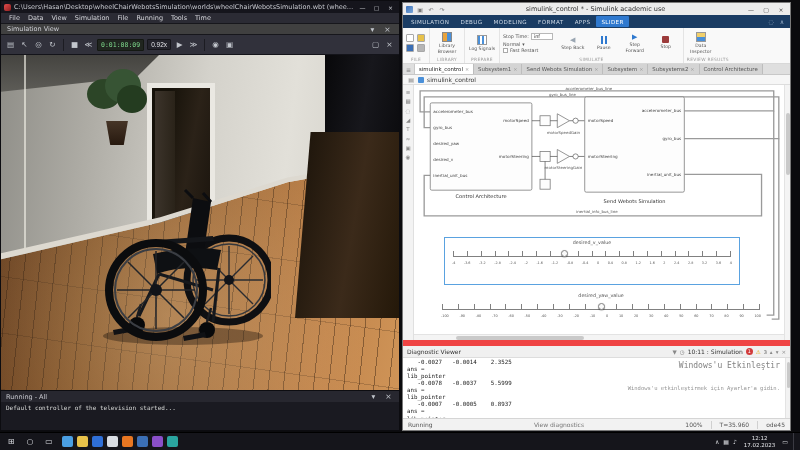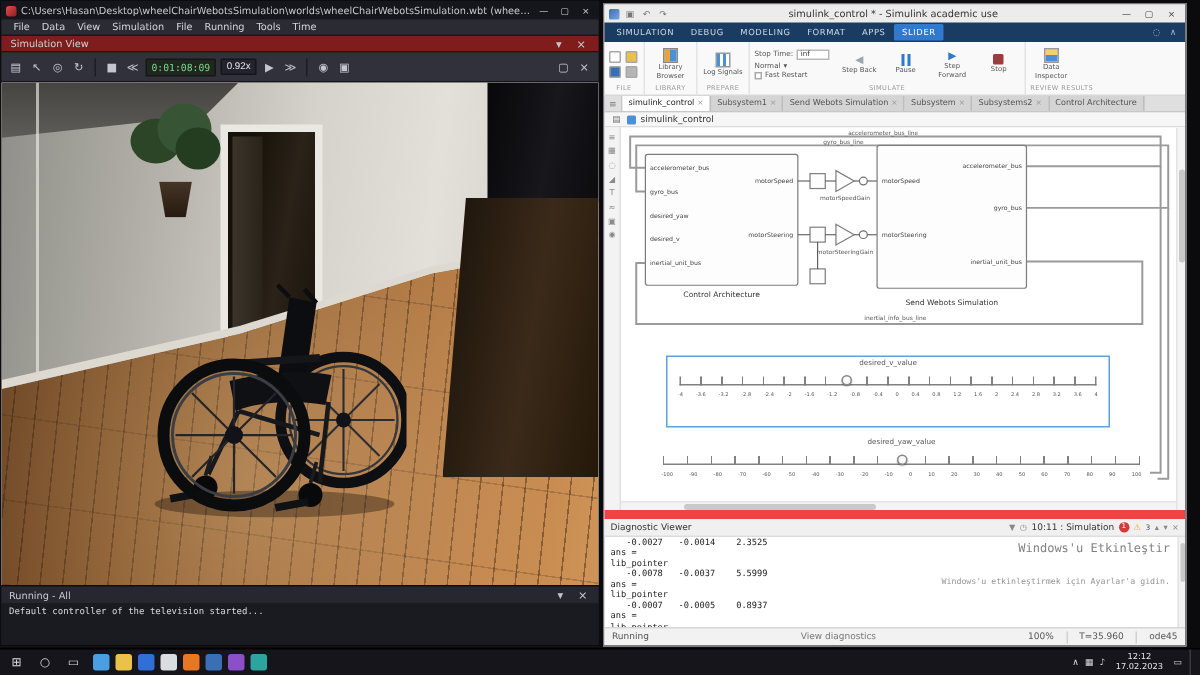--- a/index.html
+++ b/index.html
@@ -8,21 +8,21 @@
 .screen{position:relative;width:800px;height:450px;background:#0b0b0e;overflow:hidden}
 .spacer{flex:1}
 
 .wb{position:absolute;left:0;top:0;width:400px;height:431px;display:flex;flex-direction:column;background:#23232b;border:1px solid #0c0c10}
 .wb-title{height:12px;background:#15151c;color:#c7c9cf;font-size:6.5px;display:flex;align-items:center;gap:3px;padding:0 3px}
 .wb-logo{width:7px;height:7px;border-radius:2px;background:linear-gradient(135deg,#e34d4d,#8e1f1f);flex:0 0 auto}
 .wb-title-text{flex:1;white-space:nowrap;overflow:hidden;text-overflow:ellipsis}
 .winbtn{width:11px;text-align:center;font-size:6px;color:#cfd1d6}
 .wb-menu{height:11px;background:#2b2b34;display:flex;align-items:center;padding:0 4px;border-bottom:1px solid #17171c}
 .wb-menu span{font-size:6.5px;color:#d4d5da;padding:0 4px}
-.wb-viewtab{height:11px;background:#7f1d1d;display:flex;align-items:center;padding:0 6px;font-size:6.5px;color:#cfd0d6;gap:4px;border-bottom:1px solid #17171c}
+.wb-viewtab{height:11px;background:#404040;display:flex;align-items:center;padding:0 6px;font-size:6.5px;color:#cfd0d6;gap:4px;border-bottom:1px solid #17171c}
 .wb-toolbar{height:20px;background:#31313b;display:flex;align-items:center;gap:3px;padding:0 4px;border-bottom:1px solid #14141a}
 .wb-tool{min-width:11px;text-align:center;font-size:7.5px;color:#c3c7cd}
 .wb-sep{width:1px;height:12px;background:#1c1c22;margin:0 2px}
 .wb-time{background:#20251f;border:1px solid #141812;color:#7ed98c;font-family:"DejaVu Sans Mono",monospace;font-size:6.5px;padding:1px 3px;border-radius:1px}
 .wb-speed{background:#23232b;border:1px solid #15151a;color:#e3e4e8;font-family:Liberation Sans, sans-serif;font-size:6.5px;padding:1px 3px;border-radius:1px}
 .wb-view{flex:1;position:relative;overflow:hidden;background:#b7b4ac}
 .wb-console{height:40px;background:#1a1a21;display:flex;flex-direction:column;border-top:1px solid #0d0d11}
 .wb-console-head{height:11px;background:#27272f;display:flex;align-items:center;gap:4px;padding:0 5px;font-size:6.5px;color:#c9cad0}
 .wb-console-body{flex:1;padding:2px 5px;font-family:"DejaVu Sans Mono",monospace;font-size:6px;color:#d8dad8;line-height:1.4}
 

